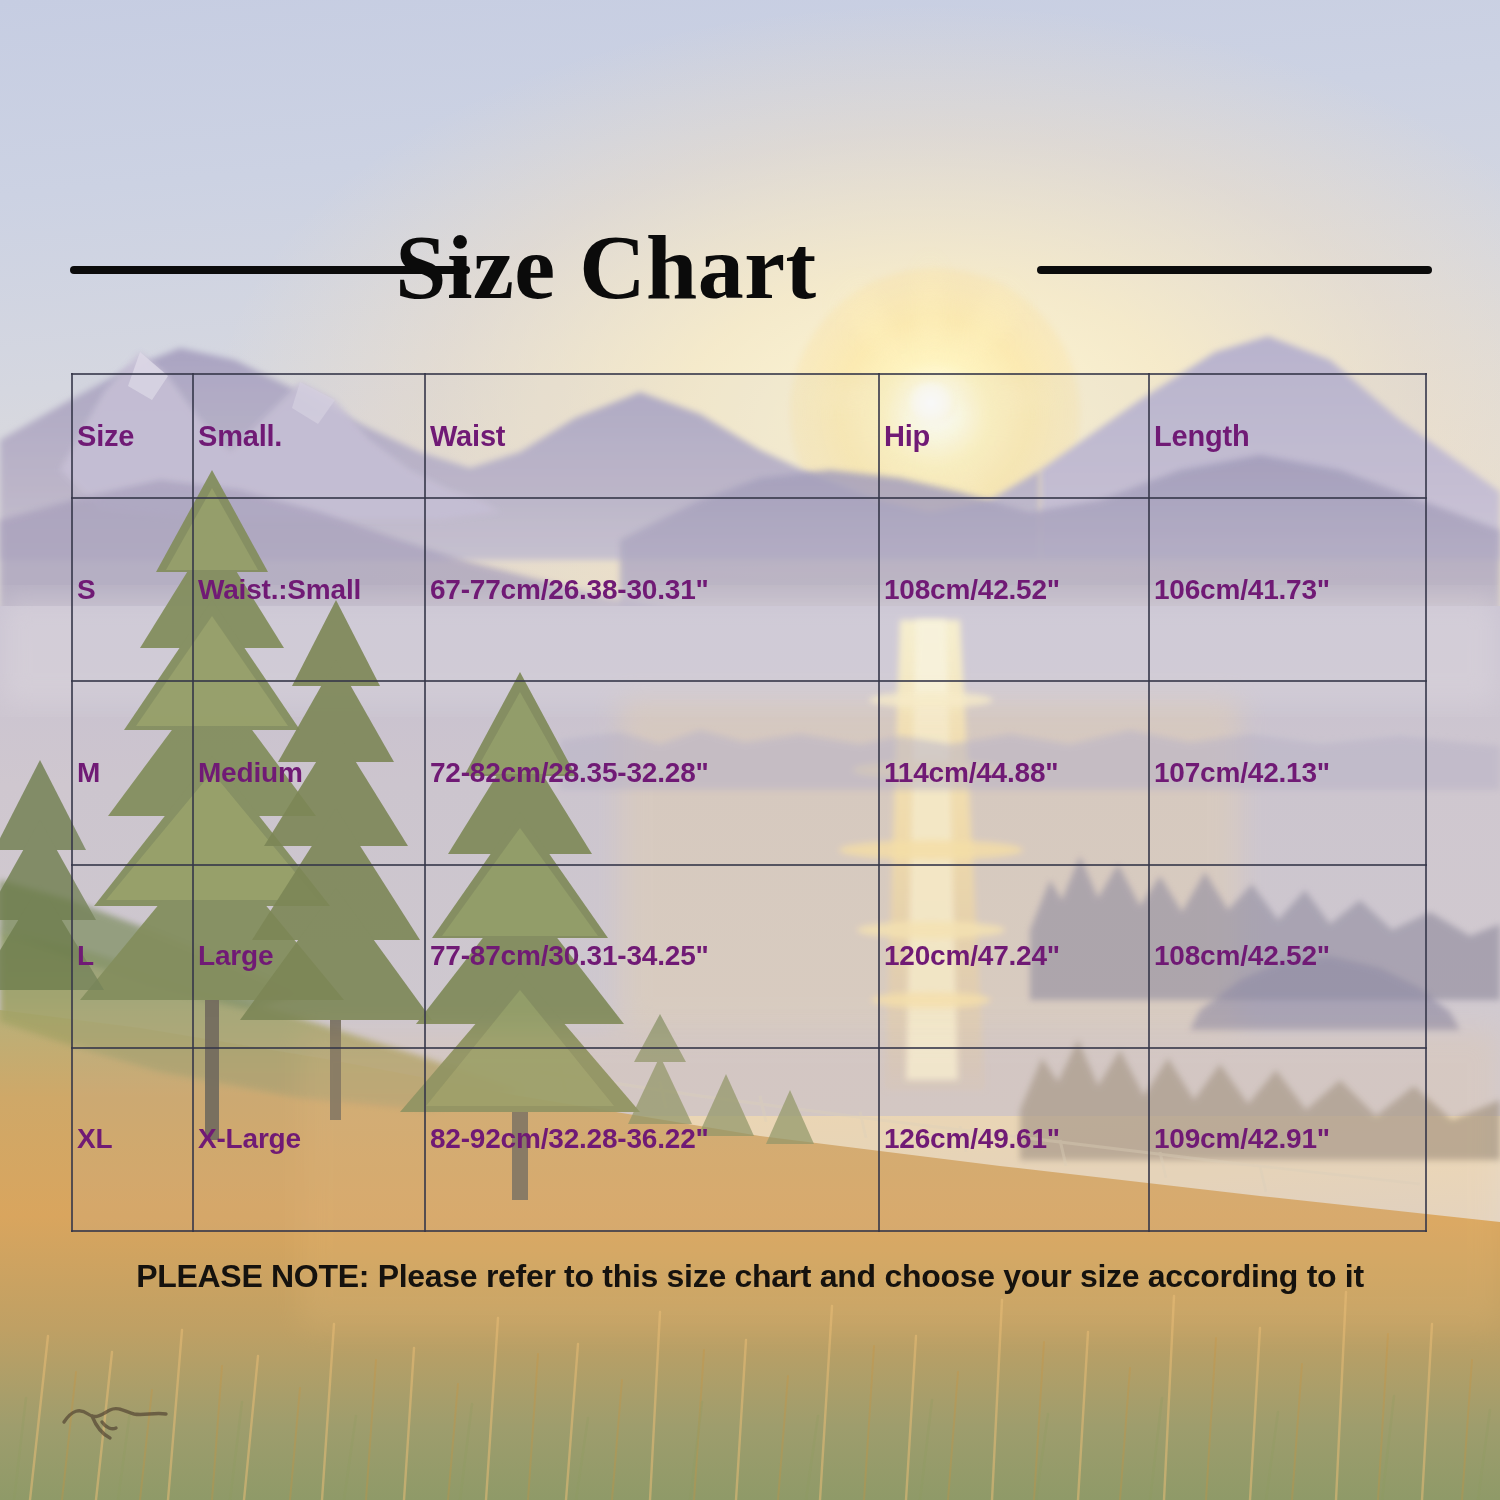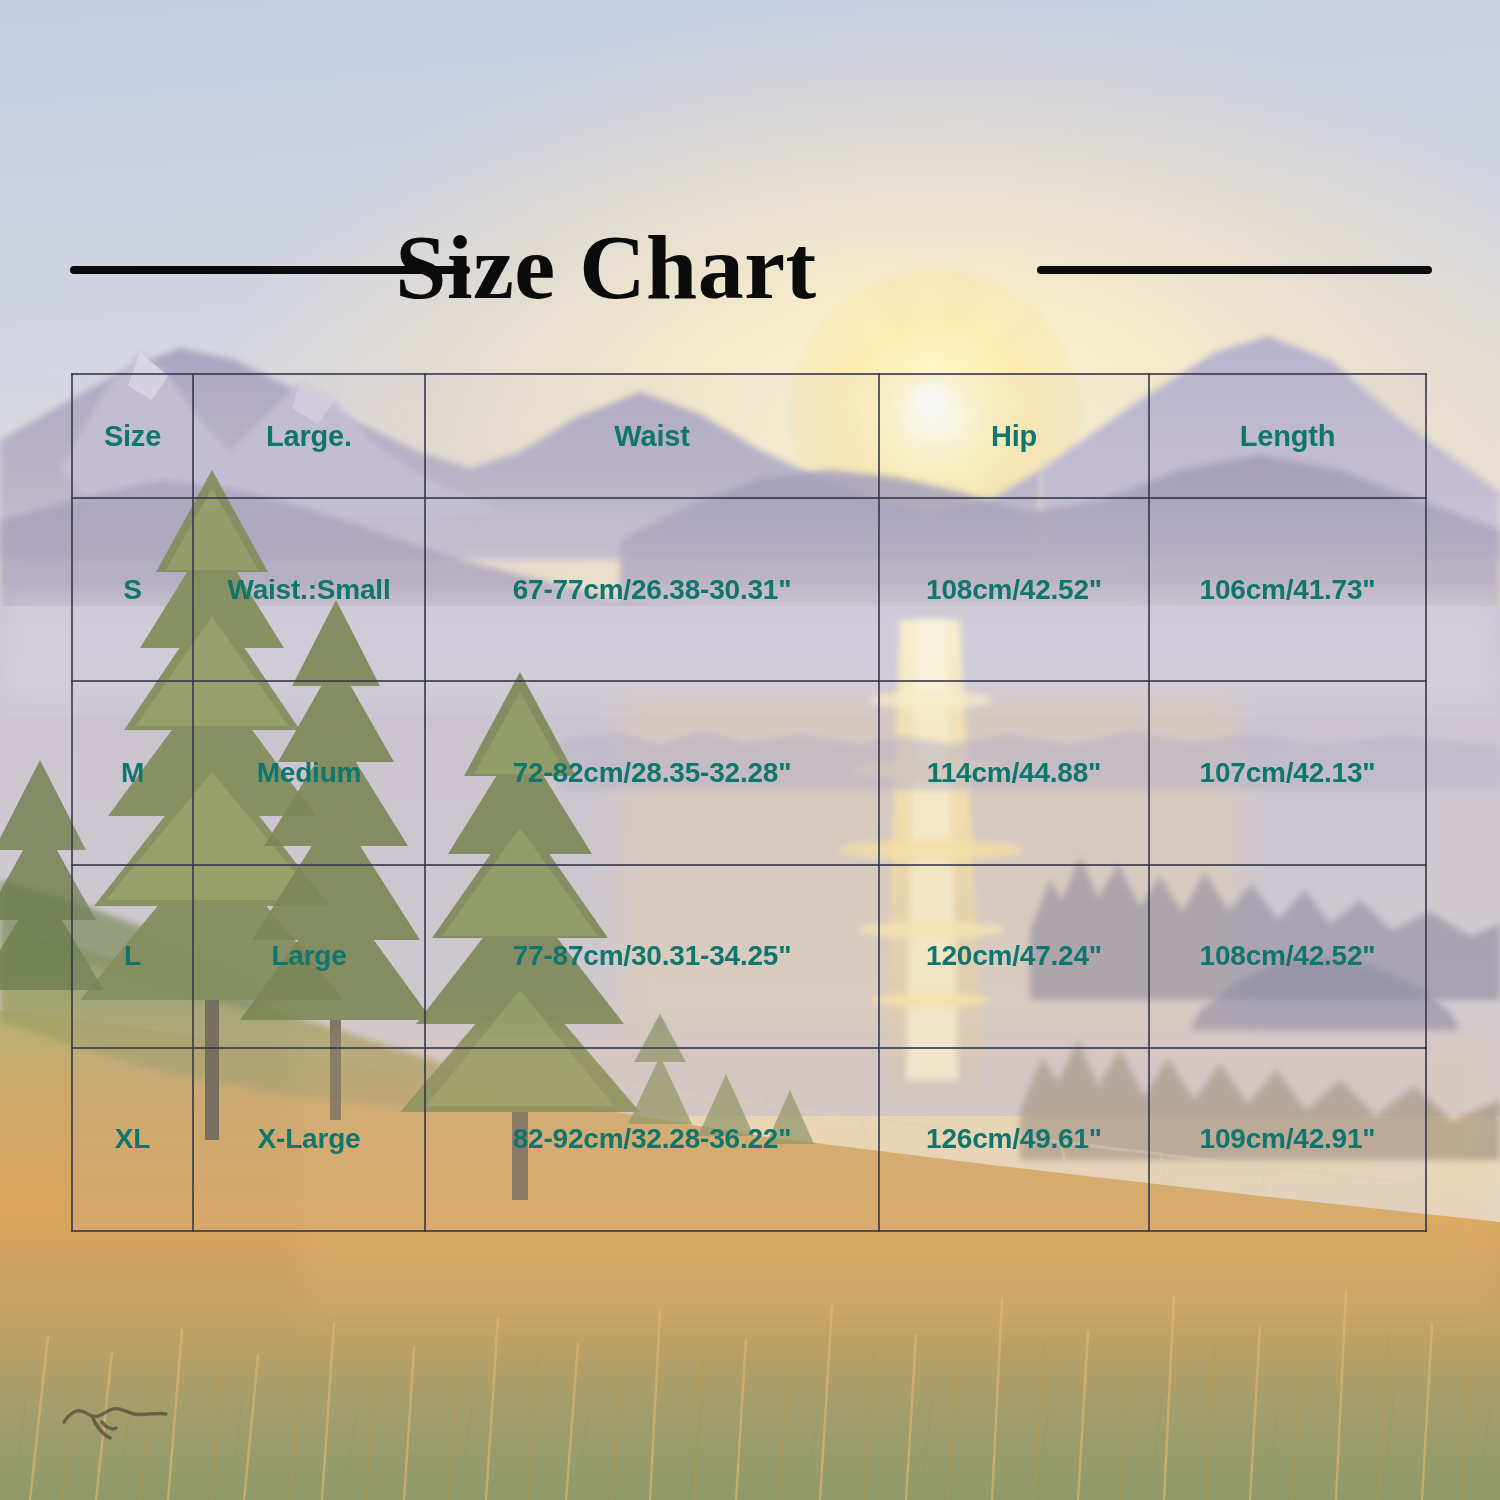--- a/index.html
+++ b/index.html
@@ -70,27 +70,27 @@
     width: 1354px; height: 859px;
   }
   table.size-chart {
     width: 100%;
     height: 100%;
     border-collapse: collapse;
     table-layout: fixed;
   }
   table.size-chart td, table.size-chart th {
     border: 2px solid rgba(52,54,72,0.80);
-    text-align: center;
+    text-align: left;
     vertical-align: middle;
-    color: #0f766e;
+    color: #701a75;
     font-weight: bold;
     font-size: 28px;
     letter-spacing: -0.2px;
-    padding: 0 16px;
+    padding: 0 4px;
     background: rgba(190,190,205,0.10);
   }
   table.size-chart thead th {
     font-size: 29px;
     height: 122px;
   }
   table.size-chart tbody td { height: 123px; }
 
   col.c-size   { width: 121px; }
   col.c-sizen  { width: 232px; }
@@ -419,21 +419,21 @@
       <colgroup>
         <col class="c-size">
           <col class="c-sizen">
           <col class="c-waist">
           <col class="c-hip">
           <col class="c-length">
       </colgroup>
       <thead>
         <tr>
           <th>Size</th>
-          <th>Large.</th>
+          <th>Small.</th>
           <th>Waist</th>
           <th>Hip</th>
           <th>Length</th>
         </tr>
       </thead>
       <tbody>
         <tr>
           <td>S</td>
           <td>Waist.:Small</td>
           <td>67-77cm/26.38-30.31"</td>
@@ -458,14 +458,15 @@
           <td>XL</td>
           <td>X-Large</td>
           <td>82-92cm/32.28-36.22"</td>
           <td>126cm/49.61"</td>
           <td>109cm/42.91"</td>
         </tr>
       </tbody>
     </table>
   </div>
 
+  <div class="note">PLEASE NOTE: Please refer to this size chart and choose your size according to it</div>
 
 </div>
 
 </body></html>

